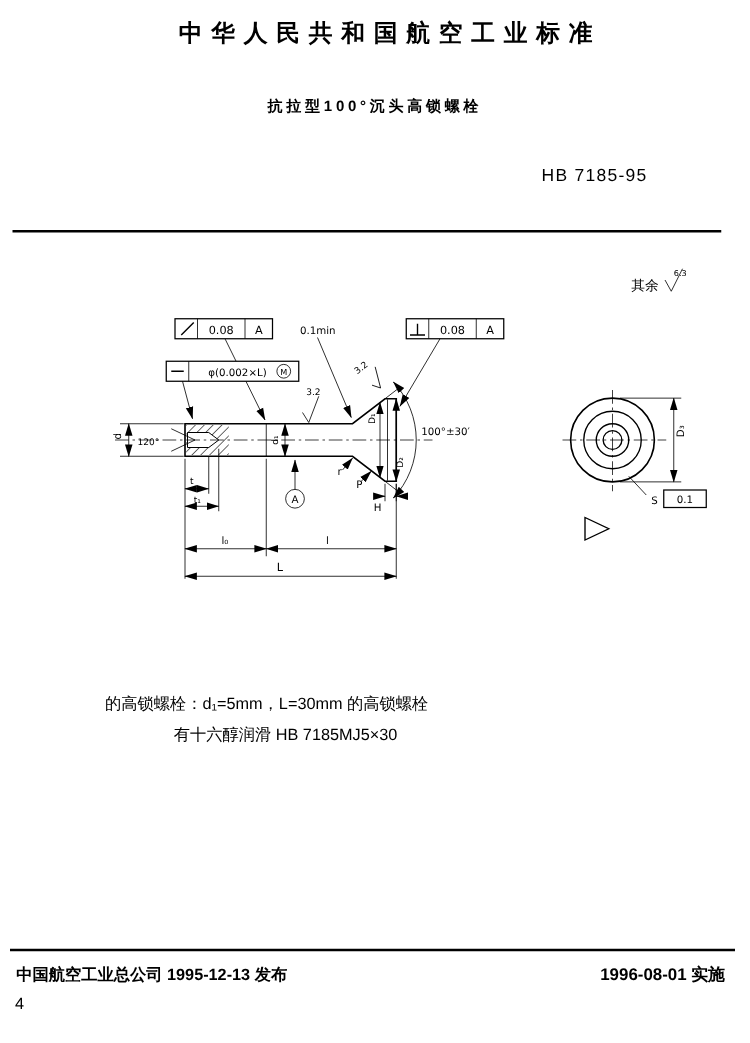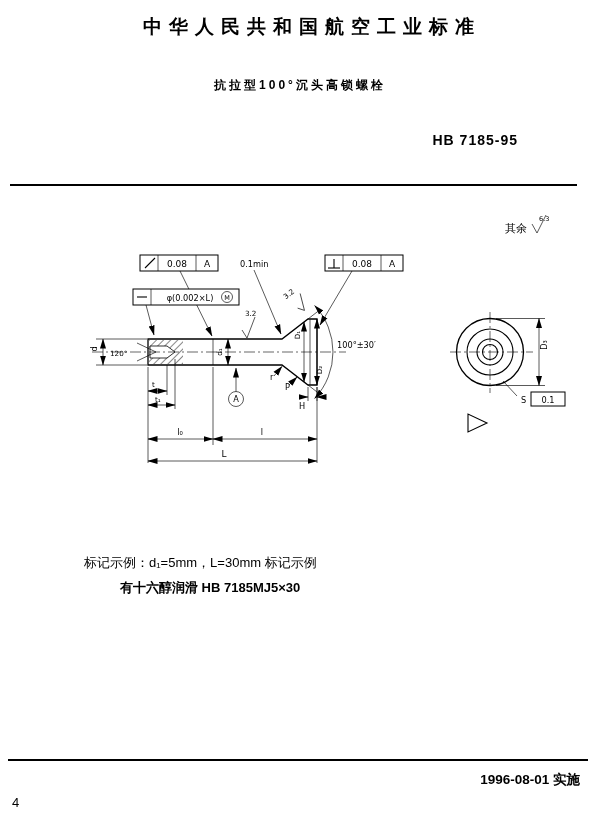--- a/index.html
+++ b/index.html
@@ -2,27 +2,27 @@
 <html><head>
 <meta charset="utf-8">
 <style>
   html,body{margin:0;padding:0;background:#ffffff;}
   .page{position:relative;width:600px;height:834px;background:#ffffff;overflow:hidden;
         font-family:"Liberation Sans","DejaVu Sans",sans-serif;color:#000;}
   .org{position:absolute;top:14px;left:0;width:100%;text-align:center;
        font-size:19px;font-weight:bold;letter-spacing:7px;padding-left:24px;box-sizing:border-box;}
   .title{position:absolute;top:77px;left:0;width:100%;text-align:center;
        font-size:12px;font-weight:bold;letter-spacing:3px;}
-  .stdnum{position:absolute;top:132px;right:82px;font-size:14px;font-weight:bold;letter-spacing:1px;}
+  .stdnum{position:absolute;top:132px;right:82px;font-size:14px;font-weight:normal;letter-spacing:1px;}
   .rule{position:absolute;border-top:2px solid #000;height:0;}
   .rule-top{top:184px;left:10px;right:23px;}
   .rule-bottom{top:759px;left:8px;right:12px;border-top-width:2.5px;}
   .drawing-wrap{position:absolute;top:213px;left:0;width:600px;height:310px;}
   .example{position:absolute;top:551px;left:84px;font-size:13px;line-height:24.5px;}
-  .example .ind{margin-left:36px;font-weight:bold;}
+  .example .ind{margin-left:55px;}
   .footer-left{position:absolute;top:771px;left:13px;font-size:13px;font-weight:bold;}
   .footer-right{position:absolute;top:771px;right:20px;font-size:13.5px;font-weight:bold;}
   .pagenum{position:absolute;top:795px;left:12px;font-size:13px;}
   svg .ol{stroke:#000;stroke-width:1.3;fill:none;}
   svg .md{stroke:#000;stroke-width:1.1;fill:none;}
   svg .tl{stroke:#000;stroke-width:0.65;fill:none;}
   svg .axis{stroke:#000;stroke-width:0.6;fill:none;stroke-dasharray:11 3 2 3;}
   svg .fr{fill:#fff;stroke:#000;stroke-width:1;}
   svg text{font-family:"DejaVu Sans","Liberation Sans",sans-serif;fill:#000;}
   svg .t65{font-size:6.5px}  svg .t7{font-size:7.2px}  svg .t8{font-size:8.2px}
@@ -181,21 +181,22 @@
       <text x="521" y="190" class="t8">S</text>
       <rect x="531" y="179" width="34" height="14" class="fr"></rect>
       <text x="548" y="189.5" class="t8 mid">0.1</text>
 
       <polygon points="468,201 468,219 487,210" fill="none" stroke="#000" stroke-width="1.1"></polygon>
     </g>
   </svg>
   </div>
 
   <div class="example">
-    <div>标记示例：d₁=5mm，L=30mm 标记示例</div>
+    <div>的高锁螺栓：d₁=5mm，L=30mm 的高锁螺栓</div>
     <div class="ind">有十六醇润滑 HB 7185MJ5×30</div>
   </div>
 
   <div class="rule rule-bottom"></div>
+  <div class="footer-left">中国航空工业总公司 1995-12-13 发布</div>
   <div class="footer-right">1996-08-01 实施</div>
   <div class="pagenum">4</div>
 
 </div>
 
 </body></html>

